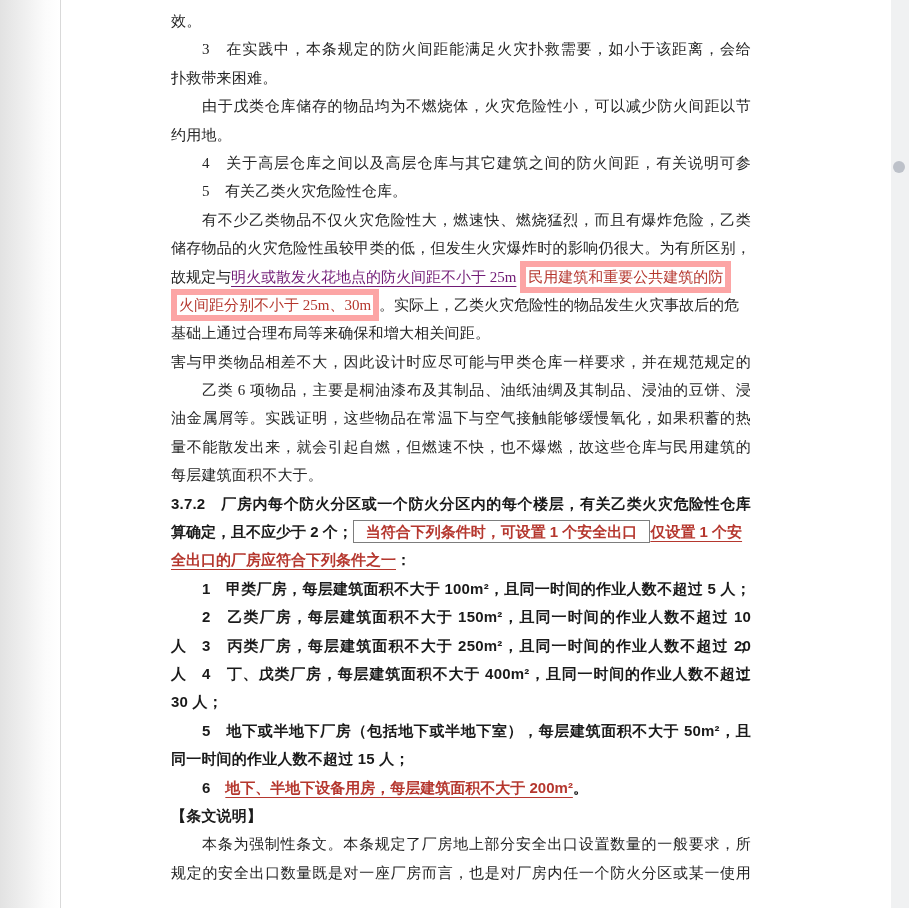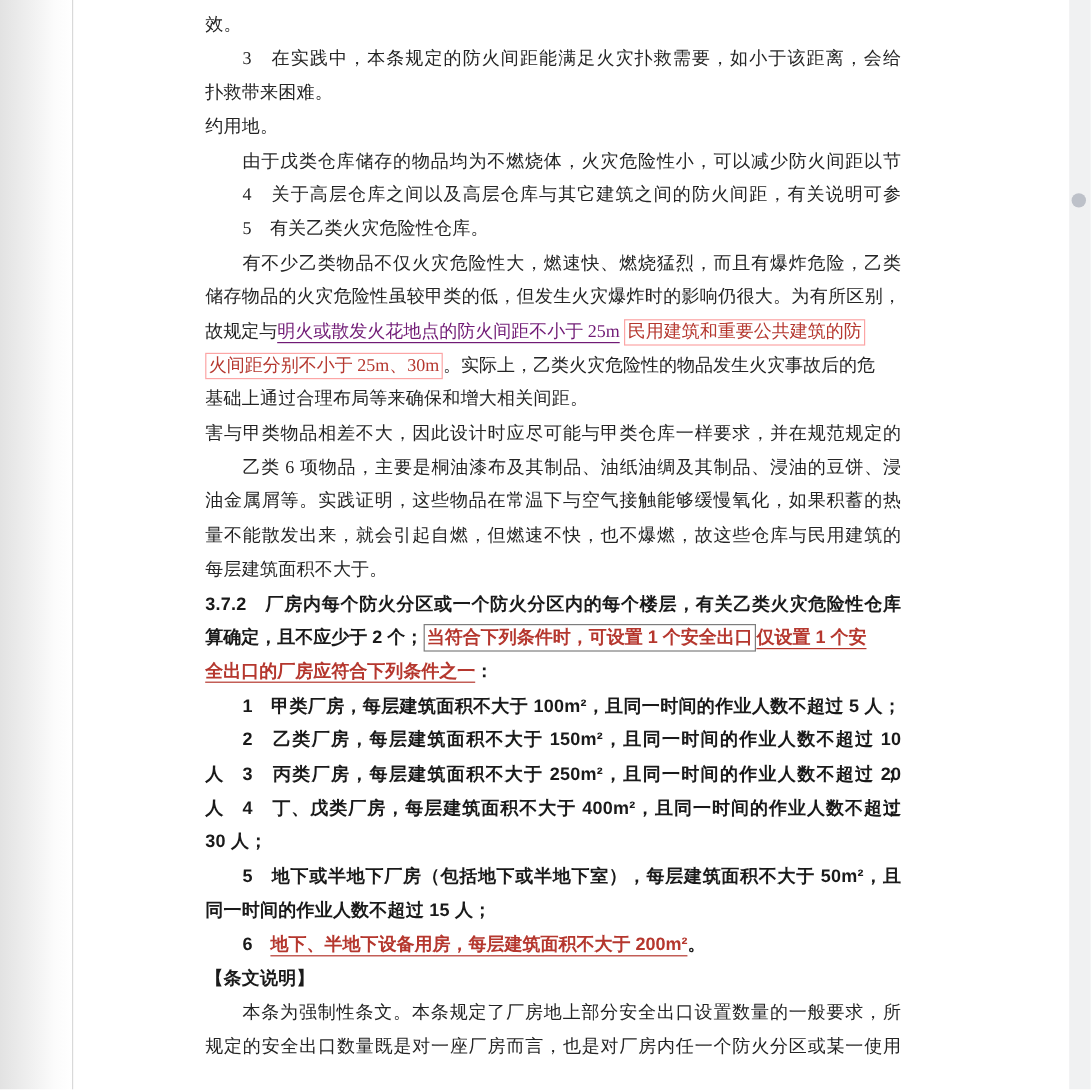--- a/index.html
+++ b/index.html
@@ -50,51 +50,51 @@
     font-weight: 700; color: #1a1a1a;
   }
   .s-ru {
     color: #701a75;
     text-decoration: underline;
     text-decoration-thickness: 1px;
     text-underline-offset: 4px;
   }
   .s-rx {
     color: #b5372e;
-    border: 1px solid #fca5a5;
+    border: 6px solid #fca5a5;
     padding: 2px 2px;
   }
   .s-rub {
     font-family: "Liberation Sans", "DejaVu Sans", sans-serif;
     font-weight: 700;
     color: #b5372e;
     text-decoration: underline;
     text-decoration-thickness: 1px;
     text-underline-offset: 4px;
   }
   .s-rxb {
     font-family: "Liberation Sans", "DejaVu Sans", sans-serif;
     font-weight: 700;
     color: #b5372e;
     border: 1px solid #7d7d7d;
-    padding: 2px 2px;
+    padding: 2px 12px;
   }
 </style>
 </head>
 <body>
 
 <div class="stage">
   <div class="left-edge"></div>
   <div class="page">
     <div class="content">
         <div class="line"><span class="s-n">效。</span></div>
         <div class="line full ind"><span class="s-n">3　在实践中，本条规定的防火间距能满足火灾扑救需要，如小于该距离，会给</span></div>
         <div class="line"><span class="s-n">扑救带来困难。</span></div>
+        <div class="line full ind"><span class="s-n">由于戊类仓库储存的物品均为不燃烧体，火灾危险性小，可以减少防火间距以节</span></div>
         <div class="line"><span class="s-n">约用地。</span></div>
-        <div class="line full ind"><span class="s-n">由于戊类仓库储存的物品均为不燃烧体，火灾危险性小，可以减少防火间距以节</span></div>
         <div class="line full ind"><span class="s-n">4　关于高层仓库之间以及高层仓库与其它建筑之间的防火间距，有关说明可参</span></div>
         <div class="line ind"><span class="s-n">5　有关乙类火灾危险性仓库。</span></div>
         <div class="line full ind"><span class="s-n">有不少乙类物品不仅火灾危险性大，燃速快、燃烧猛烈，而且有爆炸危险，乙类</span></div>
         <div class="line full"><span class="s-n">储存物品的火灾危险性虽较甲类的低，但发生火灾爆炸时的影响仍很大。为有所区别，</span></div>
         <div class="line nw"><span class="s-n">故规定与</span><span class="s-ru">明火或散发火花地点的防火间距不小于 25m</span><span class="s-n"> </span><span class="s-rx">民用建筑和重要公共建筑的防</span></div>
         <div class="line nw"><span class="s-rx">火间距分别不小于 25m、30m</span><span class="s-n">。实际上，乙类火灾危险性的物品发生火灾事故后的危</span></div>
         <div class="line"><span class="s-n">基础上通过合理布局等来确保和增大相关间距。</span></div>
         <div class="line full"><span class="s-n">害与甲类物品相差不大，因此设计时应尽可能与甲类仓库一样要求，并在规范规定的</span></div>
         <div class="line full ind"><span class="s-n">乙类 6 项物品，主要是桐油漆布及其制品、油纸油绸及其制品、浸油的豆饼、浸</span></div>
         <div class="line full"><span class="s-n">油金属屑等。实践证明，这些物品在常温下与空气接触能够缓慢氧化，如果积蓄的热</span></div>

